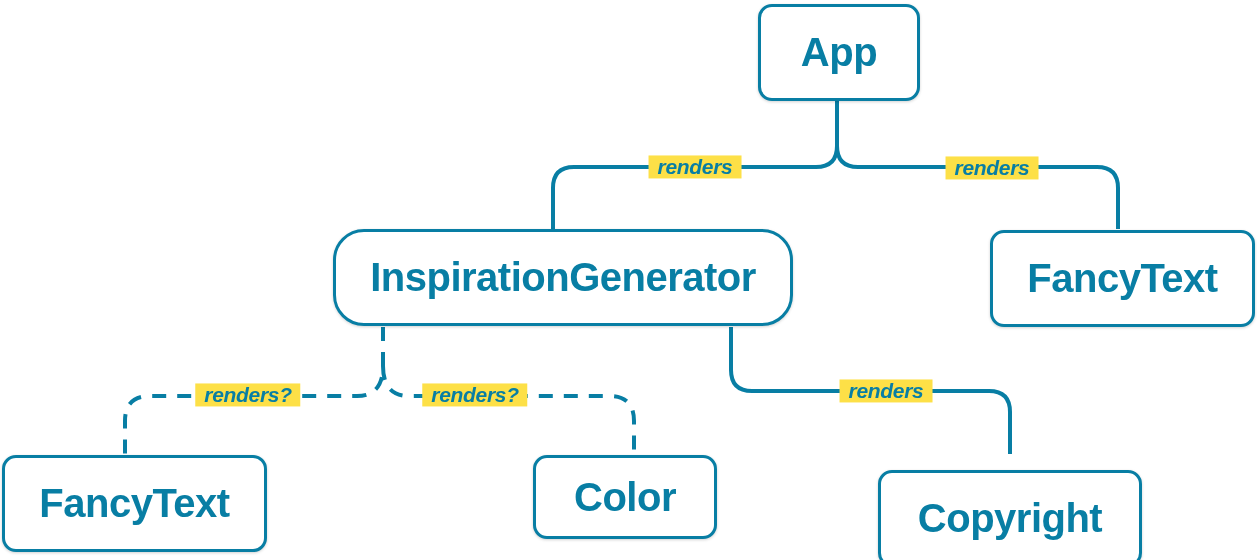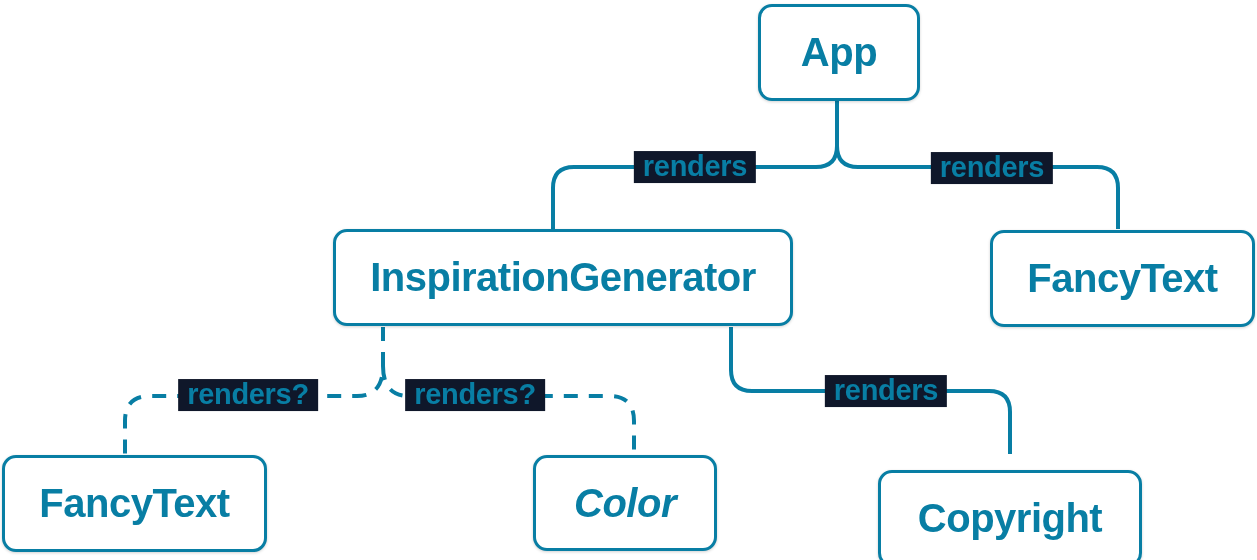--- a/index.html
+++ b/index.html
@@ -39,28 +39,29 @@
     color: var(--accent);
     font-size: 40px;
     font-weight: 600;
     letter-spacing: -0.5px;
     box-shadow: 0 1px 3px rgba(0,0,0,0.18);
     white-space: nowrap;
   }
   .edge-label {
     position: absolute;
     transform: translate(-50%, -50%);
-    background: #0f172a;
+    background: #fde047;
     color: var(--accent);
-    font-size: 29px;
+    font-size: 21px;
     font-weight: 700;
     letter-spacing: -0.3px;
     padding: 0 9px;
     white-space: nowrap;
     line-height: 1.1;
+    font-style: italic;
   }
 </style>
 </head>
 <body>
 
 <div class="canvas">
 
   <svg class="wires" viewBox="0 0 1257 560" xmlns="http://www.w3.org/2000/svg">
 
     <path class="edge solid" d="M 837 101 L 837 146 Q 837 167 816 167 L 574 167 Q 553 167 553 188 L 553 229"></path>
@@ -69,27 +70,27 @@
 
     <path class="edge solid" d="M 731 327 L 731 370 Q 731 391 752 391 L 989 391 Q 1010 391 1010 412 L 1010 454"></path>
 
     <path class="edge dashed" d="M 383 327 L 383 366 Q 383 396 357 396 L 150 396 Q 125 396 125 421 L 125 454"></path>
 
     <path class="edge dashed" d="M 383 366 Q 383 396 409 396 L 609 396 Q 634 396 634 421 L 634 454"></path>
   </svg>
 
   <div class="node" style="left:758px; top:4px; width:162px; height:97px;">App</div>
 
-  <div class="node" style="left:333px; top:229px; width:460px; height:97px;">InspirationGenerator</div>
+  <div class="node" style="left:333px; top:229px; width:460px; height:97px;border-radius:31px;">InspirationGenerator</div>
 
   <div class="node" style="left:990px; top:230px; width:265px; height:97px;">FancyText</div>
 
   <div class="node" style="left:2px; top:455px; width:265px; height:97px;">FancyText</div>
 
-  <div class="node" style="left:533px; top:455px; width:184px; height:96px;font-style:italic;">Color</div>
+  <div class="node" style="left:533px; top:455px; width:184px; height:84px;">Color</div>
 
   <div class="node" style="left:878px; top:455px; width:264px; height:97px;margin-top:15px;">Copyright</div>
 
   <span class="edge-label" style="left:695px; top:167px;">renders</span>
 
   <span class="edge-label" style="left:992px; top:168px;">renders</span>
 
   <span class="edge-label" style="left:248px; top:395px;">renders?</span>
 
   <span class="edge-label" style="left:475px; top:395px;">renders?</span>

